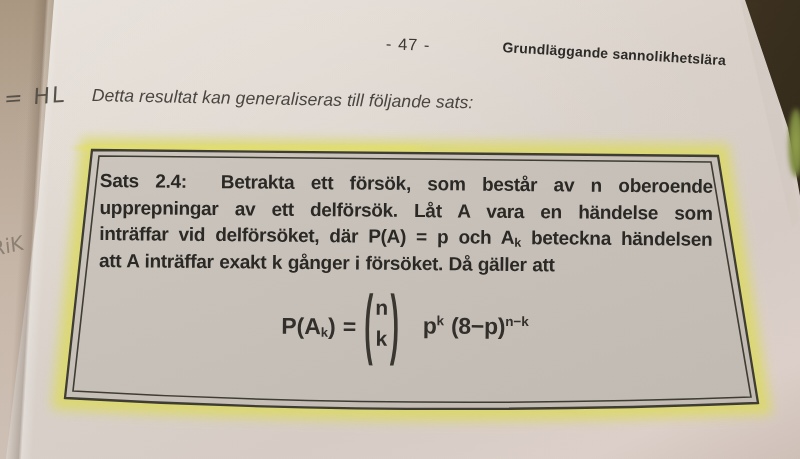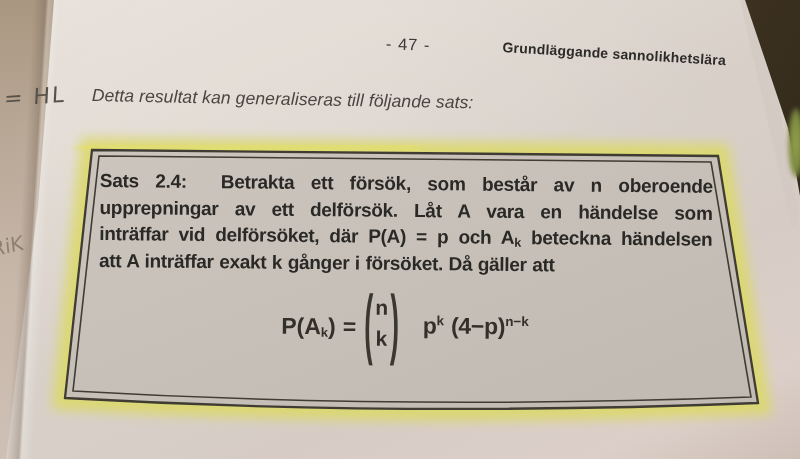--- a/index.html
+++ b/index.html
@@ -130,17 +130,17 @@
 
     <div class="formula">
       <span class="f-text"><span>P(A</span><sub>k</sub><span>) =</span></span>
       <span class="paren paren-l">(</span>
       <span class="binom">
         <span>n</span>
         <span>k</span>
       </span>
       <span class="paren paren-r">)</span>
       <span class="rhs"><span>p</span><span class="f-sup">k</span></span>
-      <span class="rhs rhs-q"><span>(4−p)</span><span class="f-sup">n−k</span></span>
+      <span class="rhs rhs-q"><span>(8−p)</span><span class="f-sup">n−k</span></span>
     </div>
   </div>
 
 </div>
 
 </body></html>

